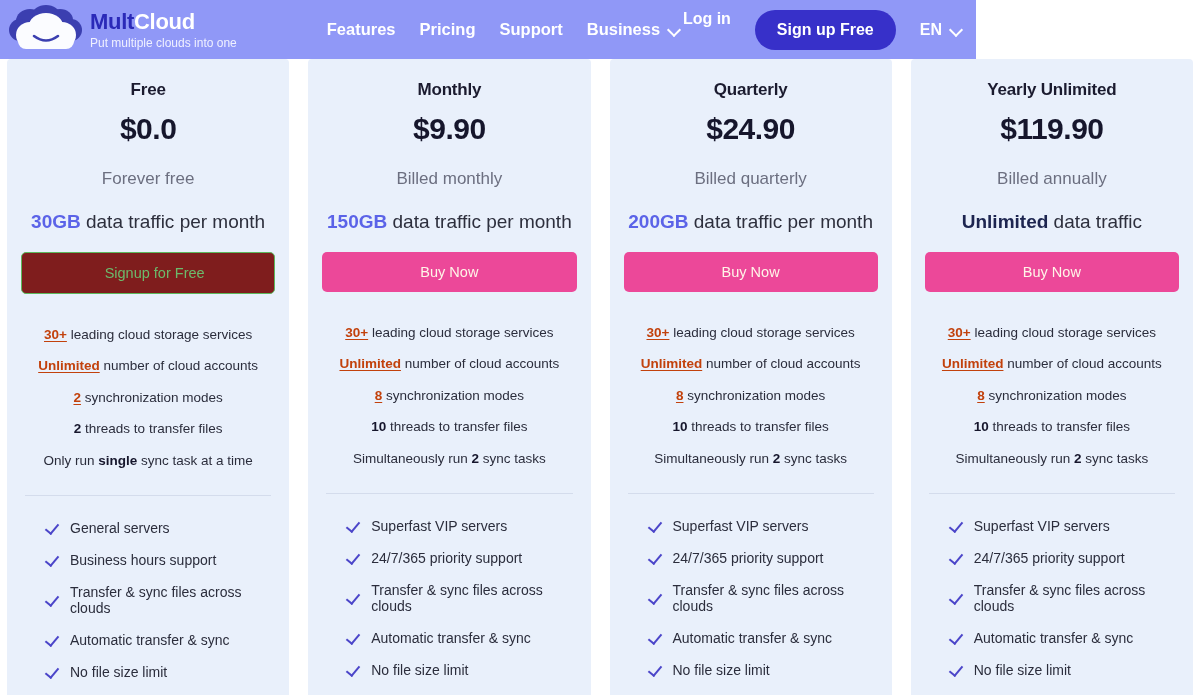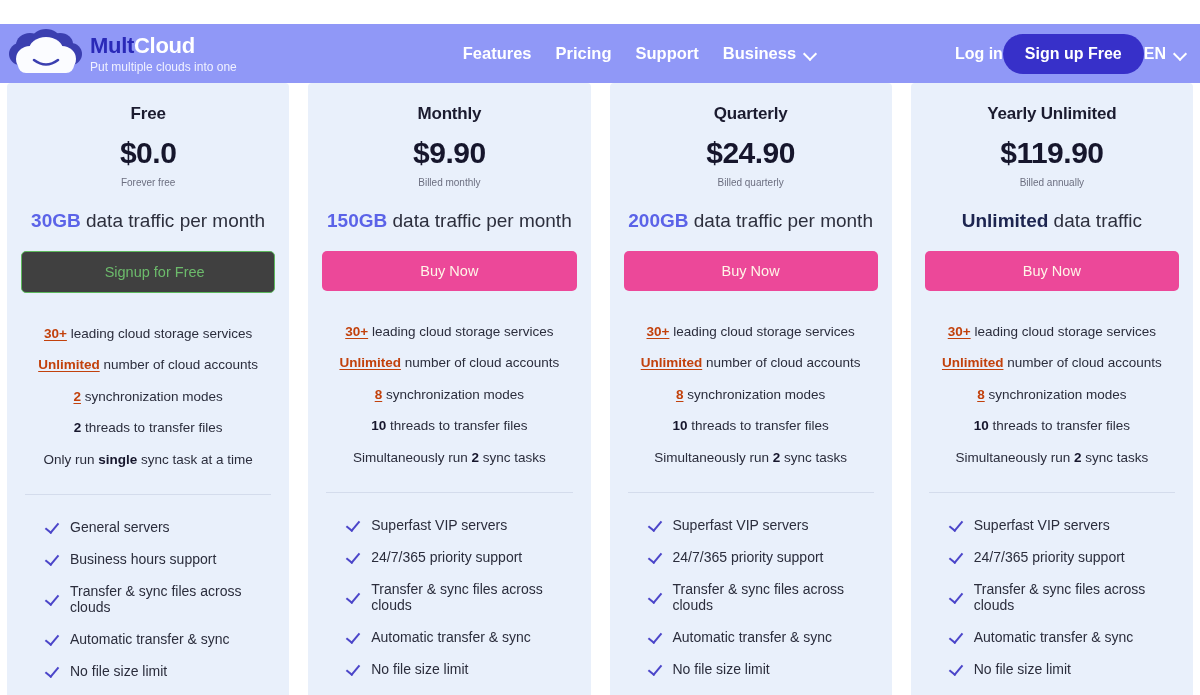--- a/index.html
+++ b/index.html
@@ -8,26 +8,25 @@
     width: 1200px;
     height: 695px;
     overflow: hidden;
     background: #ffffff;
     font-family: "Liberation Sans", sans-serif;
   }
 
   
   .header {
     position: relative;
-    width: 1200px;
+    width: 976px;
     height: 59px;
     background: #9098f7;
     display: flex;
     align-items: center;
-    margin-top: 24px;
   }
   .logo-zone {
     display: flex;
     align-items: center;
     padding-left: 8px;
     width: 300px;
     flex: 0 0 auto;
   }
   .logo-mark {
     width: 76px;
@@ -83,22 +82,21 @@
     position: absolute;
     left: 0; top: 1px;
     width: 8px; height: 8px;
     border-right: 2px solid #ffffff;
     border-bottom: 2px solid #ffffff;
     transform: rotate(45deg);
   }
 
   .nav-right {
     display: flex;
-    align-items: center;
-    gap: 0;
+    gap: 24px;
     padding-right: 14px;
     flex: 0 0 auto;
   }
   .login-link {
     color: #ffffff;
     font-size: 16px;
     font-weight: bold;
     cursor: pointer;
     white-space: nowrap;
   }
@@ -152,23 +150,23 @@
   }
   .plan-price {
     font-size: 30px;
     font-weight: bold;
     color: #16162c;
     margin-top: 12px;
     letter-spacing: -0.5px;
     line-height: 1.1;
   }
   .plan-billing {
-    font-size: 10px;
+    font-size: 17px;
     color: #6c6f80;
-    margin-top: 8px;
+    margin-top: 24px;
   }
   .plan-traffic {
     font-size: 19px;
     color: #2d2f3d;
     margin-top: 22px;
   }
   .plan-traffic .hl { font-weight: bold; color: #5b63e8; }
   .plan-traffic .hl-dark { font-weight: bold; color: #1d2550; }
 
   .cta {
@@ -176,21 +174,21 @@
     width: 100%;
     margin-top: 19px;
     border-radius: 5px;
     font-size: 14.5px;
     padding: 12px 0;
     cursor: pointer;
     font-family: "Liberation Sans", sans-serif;
     border: none;
   }
   .cta.free {
-    background: #404040;
+    background: #7f1d1d;
     border: 1.5px solid #5cb85c;
     color: #6cba6b;
     padding-left: 13px;
   }
   .cta.buy {
     background: #ec4899;
     color: #fff5e8;
   }
 
   .specs {

